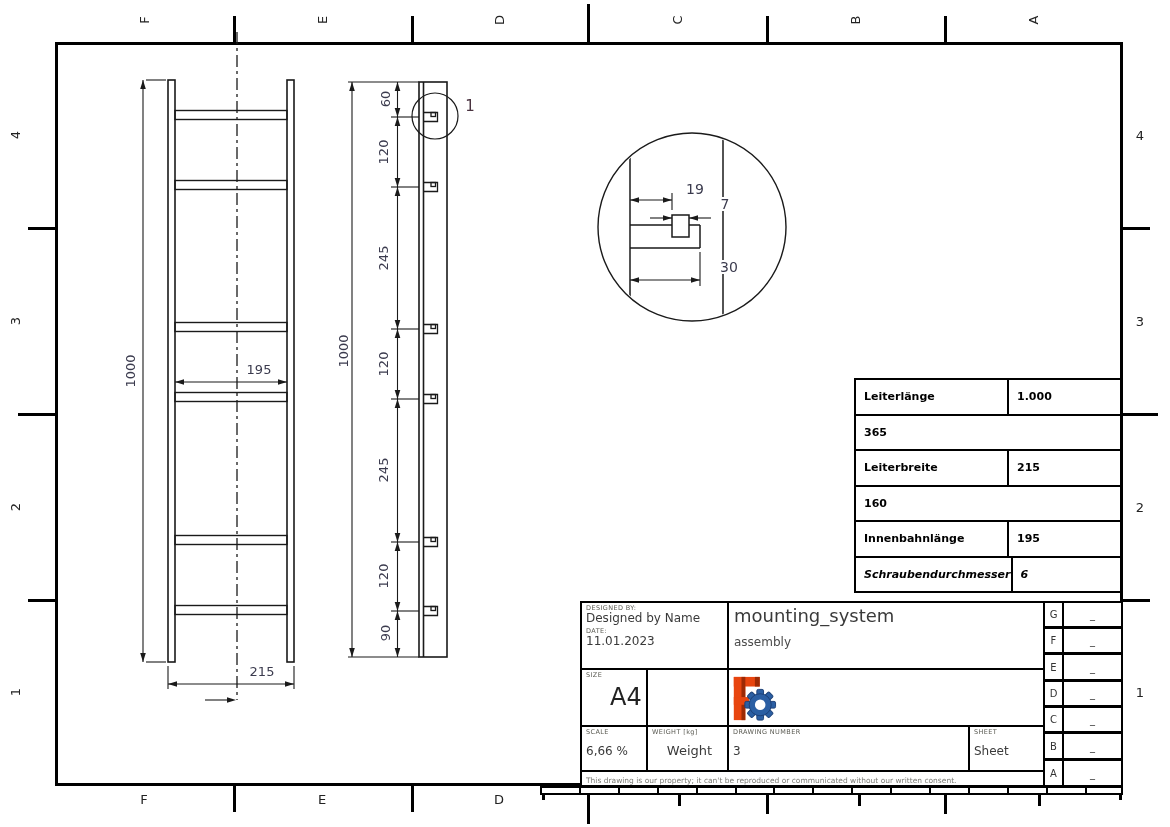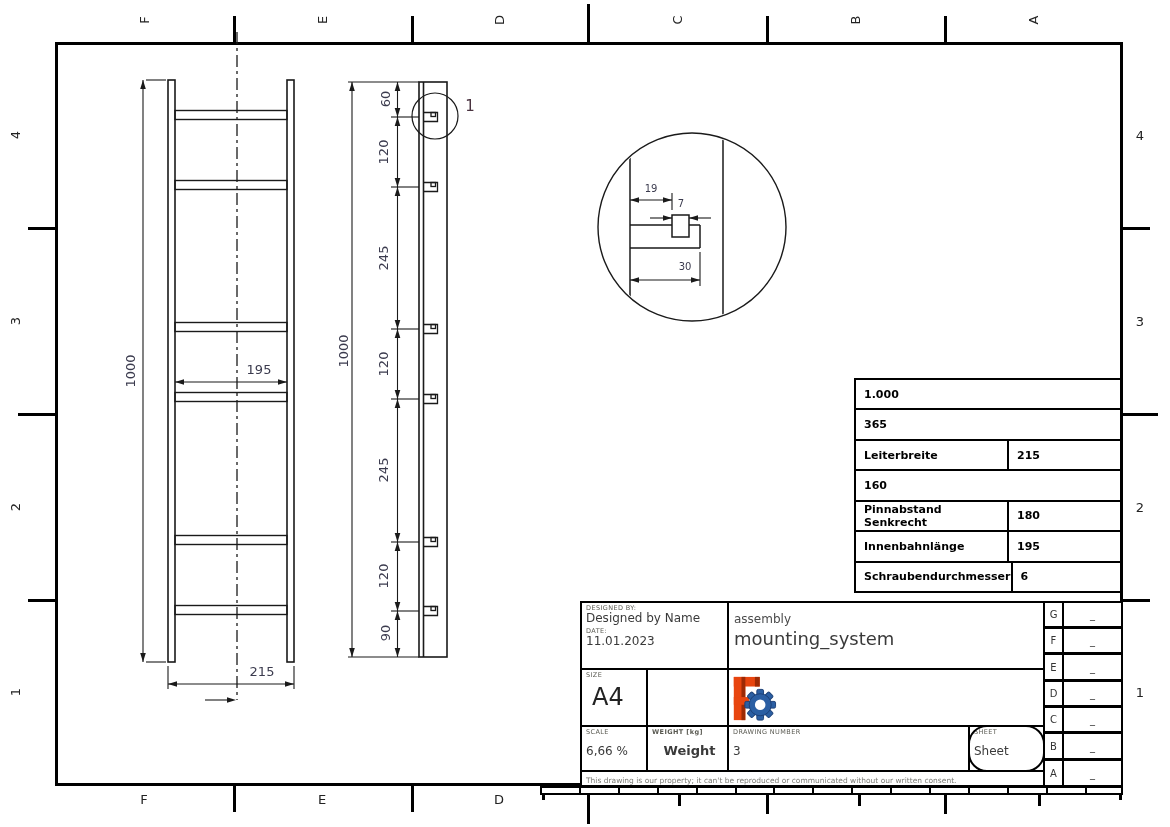--- a/index.html
+++ b/index.html
@@ -9,27 +9,27 @@
   
   #frame{left:55px;top:42px;width:1068px;height:744px;border:3px solid #000;box-sizing:border-box;background:transparent;}
   .tickv{position:absolute;width:2.5px;background:#000;}
   .tickh{position:absolute;height:2.5px;background:#000;}
   .gridlbl{position:absolute;font-size:13px;color:#222;transform:translate(-50%,-50%);}
   .gridlbl.rot{transform:translate(-50%,-50%) rotate(-90deg);}
   
   .dim{position:absolute;font-size:13px;color:#3b3b4e;background:#fff;line-height:1;padding:0 2px;
        transform:translate(-50%,-50%);white-space:nowrap;}
   .dim.rot{transform:translate(-50%,-50%) rotate(-90deg);}
-  .dim.big{font-size:10px;}
+  .dim.big{font-size:14px;margin-left:44px;}
   .callout{position:absolute;font-size:15px;color:#4a3340;transform:translate(-50%,-50%);}
   
   #spec{left:854px;top:378px;width:268px;height:215px;border:2.5px solid #000;box-sizing:border-box;
         display:flex;flex-direction:column;background:#fff;}
   .srow{flex:1;display:flex;border-bottom:2px solid #000;}
-  .srow:last-child{border-bottom:none;}
+  .srow:last-child{border-bottom:none;font-style:italic;}
   .scell-l{flex:1;border-right:2px solid #000;display:flex;align-items:center;padding-left:8px;
            font-size:11px;font-weight:bold;color:#000;}
   .scell-v{width:103px;display:flex;align-items:center;padding-left:8px;
            font-size:11px;font-weight:bold;color:#000;}
   
   .tb{position:absolute;border:2.5px solid #000;box-sizing:border-box;background:#fff;overflow:hidden;}
   .tinylbl{font-size:6.5px;color:#5a5a52;letter-spacing:.4px;line-height:1.1;padding:2px 0 0 4px;}
   .tbval{font-size:12px;color:#3a3a3a;line-height:1.15;padding-left:4px;}
   .revletter{display:flex;align-items:center;justify-content:center;font-size:10px;color:#333;}
   .revval{display:flex;align-items:center;justify-content:center;font-size:10px;color:#333;}
@@ -228,59 +228,56 @@
 <span class="dim rot" style="left:383px;top:576px;">120</span>
 <span class="dim rot" style="left:385px;top:633px;">90</span>
 <span class="callout" style="left:470px;top:106px;">1</span>
 
 <span class="dim big" style="left:651px;top:189px;">19</span>
 <span class="dim big" style="left:681px;top:204px;">7</span>
 <span class="dim big" style="left:685px;top:267px;">30</span>
 
 <div id="spec" class="abs">
   <div class="srow">
+      <div class="scell-l">Leiterlänge</div>
       <div class="scell-v">1.000</div>
     </div>
   <div class="srow">
       <div class="scell-v">365</div>
     </div>
   <div class="srow">
       <div class="scell-l">Leiterbreite</div>
       <div class="scell-v">215</div>
     </div>
   <div class="srow">
       <div class="scell-v">160</div>
-    </div>
-  <div class="srow">
-      <div class="scell-l">Pinnabstand Senkrecht</div>
-      <div class="scell-v">180</div>
     </div>
   <div class="srow">
       <div class="scell-l">Innenbahnlänge</div>
       <div class="scell-v">195</div>
     </div>
   <div class="srow">
       <div class="scell-l">Schraubendurchmesser</div>
       <div class="scell-v">6</div>
     </div>
 </div>
 
 <div class="tb" style="left:580px;top:601px;width:149px;height:69px;">
   <div class="tinylbl">DESIGNED BY:</div>
   <div class="tbval">Designed by Name</div>
   <div class="tinylbl">DATE:</div>
   <div class="tbval">11.01.2023</div>
 </div>
 <div class="tb" style="left:727px;top:601px;width:318px;height:69px;">
+  <div style="font-size:18px;color:#3a3a3a;padding:2px 0 0 5px;">mounting_system</div>
   <div style="font-size:12px;color:#4a4a4a;padding:9px 0 0 5px;">assembly</div>
-  <div style="font-size:18px;color:#3a3a3a;padding:2px 0 0 5px;">mounting_system</div>
 </div>
 <div class="tb" style="left:580px;top:668px;width:68px;height:59px;">
   <div class="tinylbl">SIZE</div>
-  <div style="font-size:24px;color:#222;padding:4px 0 0 10px;">A4</div>
+  <div style="font-size:24px;color:#222;padding:4px 0 0 10px;margin-left:18px;">A4</div>
 </div>
 <div class="tb" style="left:646px;top:668px;width:83px;height:59px;"></div>
 <div class="tb" style="left:727px;top:668px;width:318px;height:59px;">
   <svg width="48" height="50" style="position:absolute;right:6px;top:4px;" viewBox="0 0 50 52">
     <rect x="5" y="3" width="27" height="10" fill="#e8450f"></rect>
     <rect x="5" y="3" width="12" height="45" fill="#e8450f"></rect>
     <rect x="13" y="3" width="4" height="45" fill="#9c2a05"></rect>
     <rect x="27" y="3" width="5" height="10" fill="#9c2a05"></rect>
     <rect x="5" y="24" width="16" height="8" fill="#e8450f"></rect>
     <g fill="#2b5fa3" stroke="#1c4076" stroke-width="1">
@@ -296,29 +293,29 @@
       </g>
       <circle cx="32.5" cy="32" r="11.5"></circle>
     </g>
     <circle cx="32.5" cy="32" r="5.5" fill="#fff"></circle>
   </svg>
 </div>
 <div class="tb" style="left:580px;top:725px;width:68px;height:47px;">
   <div class="tinylbl">SCALE</div>
   <div class="tbval" style="padding-top:9px;">6,66 %</div>
 </div>
-<div class="tb" style="left:646px;top:725px;width:83px;height:47px;font-weight:bold;">
+<div class="tb" style="left:646px;top:725px;width:83px;height:47px;">
   <div class="tinylbl">WEIGHT [kg]</div>
   <div class="tbval" style="padding-top:8px;font-size:13px;text-align:center;">Weight</div>
 </div>
 <div class="tb" style="left:727px;top:725px;width:243px;height:47px;">
   <div class="tinylbl">DRAWING NUMBER</div>
   <div class="tbval" style="padding-top:9px;">3</div>
 </div>
-<div class="tb" style="left:968px;top:725px;width:77px;height:47px;border-radius:19px;">
+<div class="tb" style="left:968px;top:725px;width:77px;height:47px;">
   <div class="tinylbl">SHEET</div>
   <div class="tbval" style="padding-top:9px;">Sheet</div>
 </div>
 <div class="tb" style="left:580px;top:770px;width:465px;height:17px;display:flex;align-items:flex-end;">
   <div style="font-size:7.5px;color:#7a7a74;padding-left:4px;white-space:nowrap;">This drawing is our property; it can't be reproduced or communicated without our written consent.</div>
 </div>
 
 <div class="tb revletter" style="left:1043px;top:601px;width:21px;height:27px;">G</div>
 <div class="tb revval" style="left:1062px;top:601px;width:61px;height:27px;">_</div>
 <div class="tb revletter" style="left:1043px;top:627px;width:21px;height:27px;">F</div>

